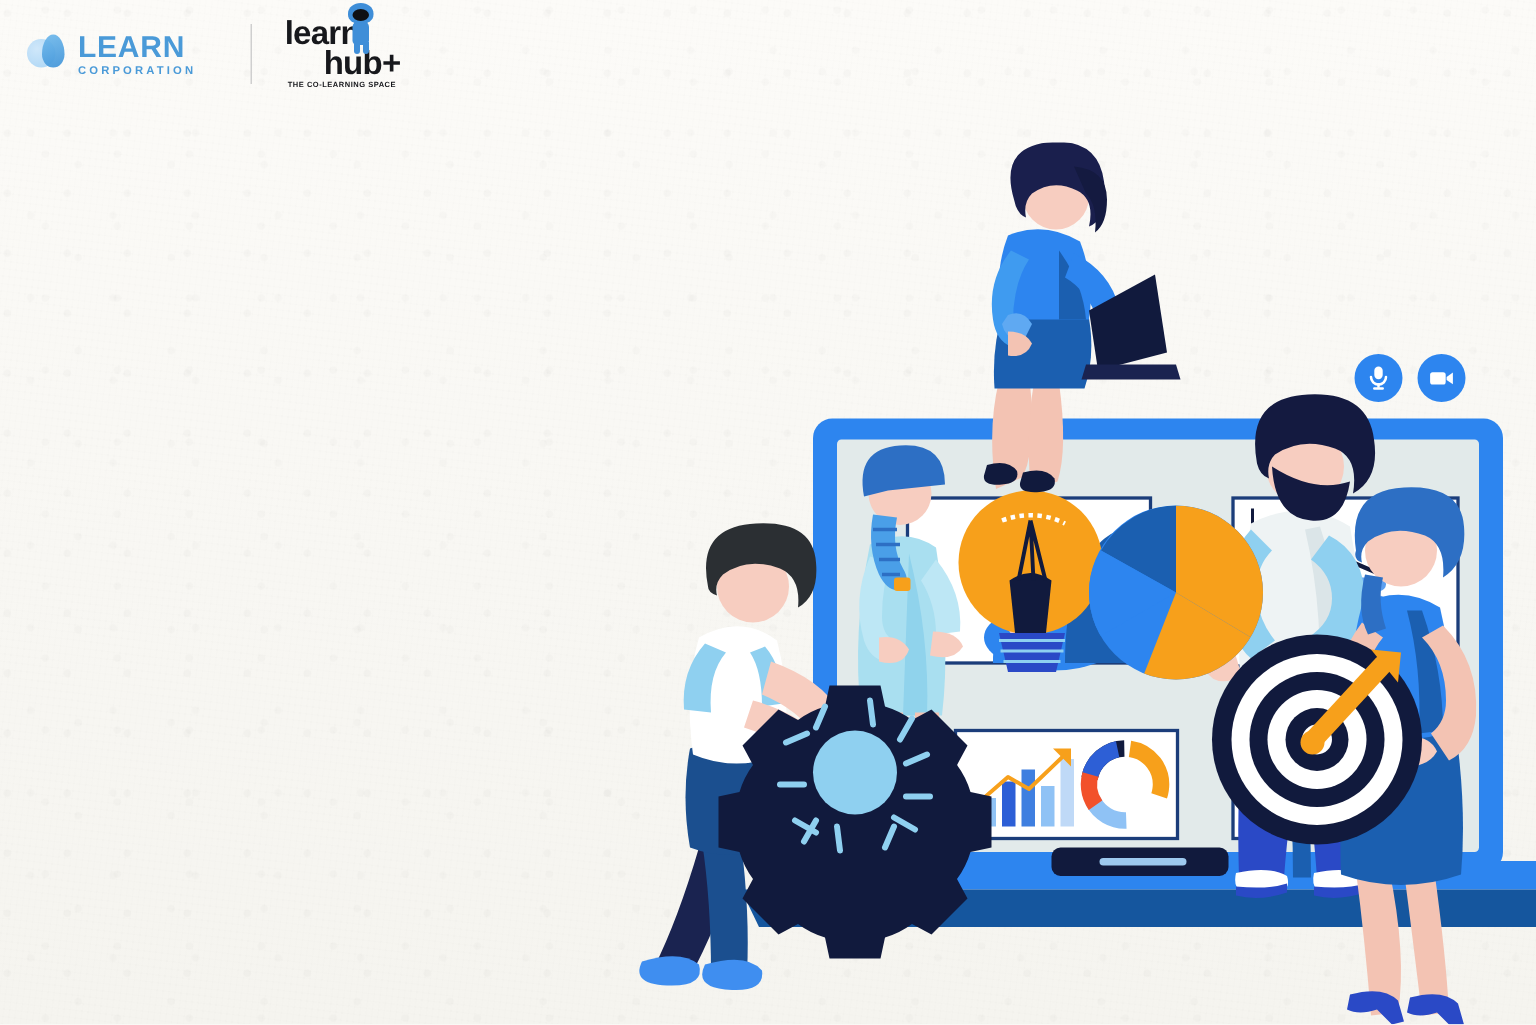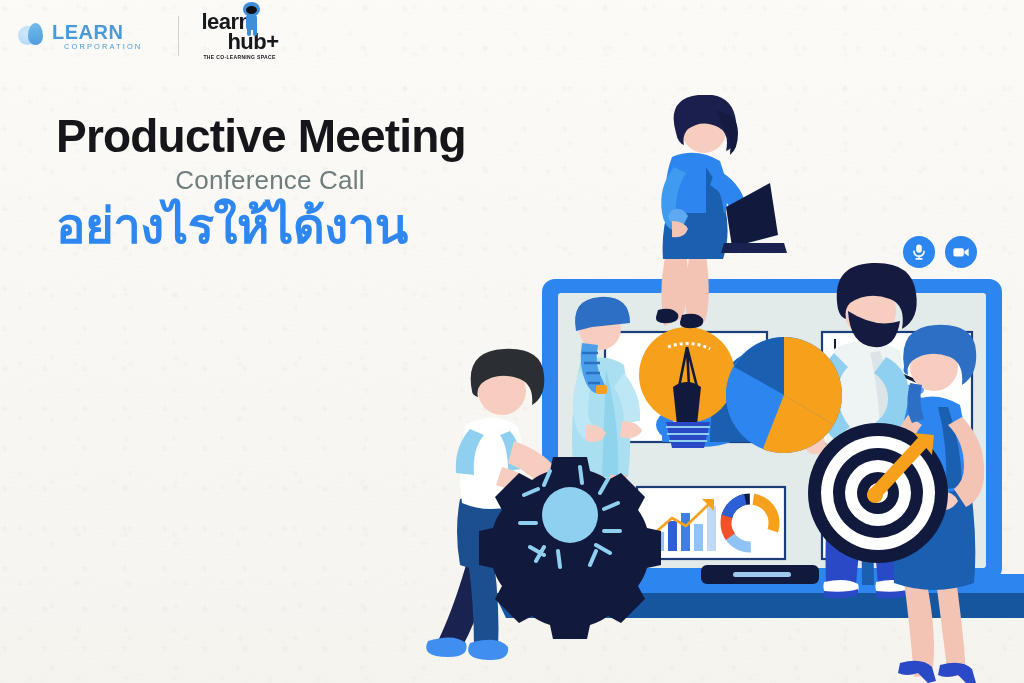--- a/index.html
+++ b/index.html
@@ -25,21 +25,21 @@
   
   .logo-bar{position:absolute;left:10px;top:10px;display:flex;align-items:center;gap:6px;height:52px;z-index:40;}
   .learn-logo{display:flex;align-items:center;gap:6px;padding:0 16px 0 8px;}
   .learn-mark{position:relative;width:28px;height:26px;flex:none;}
   .learn-mark .c1{position:absolute;left:0;top:3px;width:19px;height:19px;border-radius:50%;
      background:radial-gradient(circle at 35% 35%,#cfe7fa,#a9d4f4);}
   .learn-mark .c2{position:absolute;left:10px;top:0px;width:15px;height:22px;border-radius:50% 50% 50% 50%/60% 60% 40% 40%;
      background:linear-gradient(160deg,#6fb9ec,#3f93d8);opacity:.92;}
   .learn-txt{line-height:1;}
   .learn-txt .l1{font-size:20px;font-weight:bold;letter-spacing:.5px;color:#4a9ad8;}
-  .learn-txt .l2{font-size:7.5px;font-weight:normal;letter-spacing:2.1px;color:#4a9ad8;margin-top:1px;margin-left:12px;}
+  .learn-txt .l2{font-size:7.5px;font-weight:bold;letter-spacing:2.1px;color:#4a9ad8;margin-top:1px;}
   .divider{width:1px;height:40px;background:#cfcfcf;margin:0 14px;}
   .hub-logo{position:relative;padding-left:2px;}
   .hub-l1,.hub-l2{font-size:22px;font-weight:bold;color:#17181c;line-height:.92;letter-spacing:-.5px;}
   .hub-l2{margin-left:26px;}
   .hub-tag{font-size:5px;font-weight:bold;letter-spacing:.35px;color:#15161a;margin-top:2px;margin-left:2px;}
   .hub-mascot{position:absolute;left:42px;top:-10px;width:22px;height:34px;}
   .hub-mascot .head{position:absolute;left:2px;top:0;width:17px;height:14px;border-radius:50% 50% 45% 45%;background:#3f8ed8;}
   .hub-mascot .face{position:absolute;left:5px;top:4px;width:11px;height:8px;border-radius:50%;background:#0f1013;}
   .hub-mascot .body{position:absolute;left:5px;top:12px;width:11px;height:16px;border-radius:4px 4px 3px 3px;background:#3f8ed8;}
   .hub-mascot .leg{position:absolute;left:6px;top:26px;width:4px;height:8px;background:#3f8ed8;border-radius:0 0 2px 2px;}
@@ -87,25 +87,20 @@
           <div class="body"></div>
         <div class="leg"></div>
           <div class="leg2"></div>
       </div>
       <div class="hub-l1">learn</div>
       <div class="hub-l2">hub+</div>
       <div class="hub-tag">THE CO-LEARNING SPACE</div>
     </div>
   </div>
 
-  <div class="headline">
-    <div class="h-main">Productive Meeting</div>
-    <div class="h-sub">Conference Call</div>
-    <div class="h-thai">อย่างไรให้ได้งาน</div>
-  </div>
 
   <div class="call-icons">
     <div class="ci">
       <svg width="16" height="18" viewBox="0 0 16 18">
         <rect x="5.2" y="1.4" width="5.6" height="8.4" rx="2.8" fill="#ffffff"></rect>
         <path d="M3 8.4a5 5 0 0 0 10 0" fill="none" stroke="#ffffff" stroke-width="1.7" stroke-linecap="round"></path>
         <rect x="7.2" y="12.4" width="1.6" height="3.1" fill="#ffffff"></rect>
         <rect x="4.4" y="15.1" width="7.2" height="1.7" rx="0.8" fill="#ffffff"></rect>
       </svg>
     </div>

